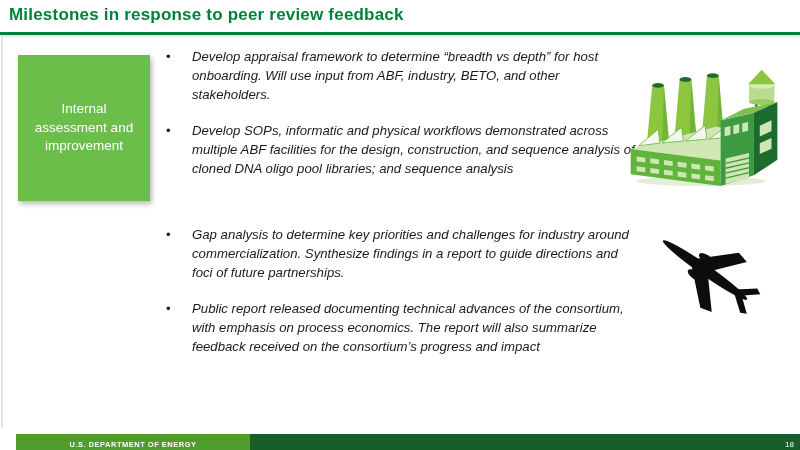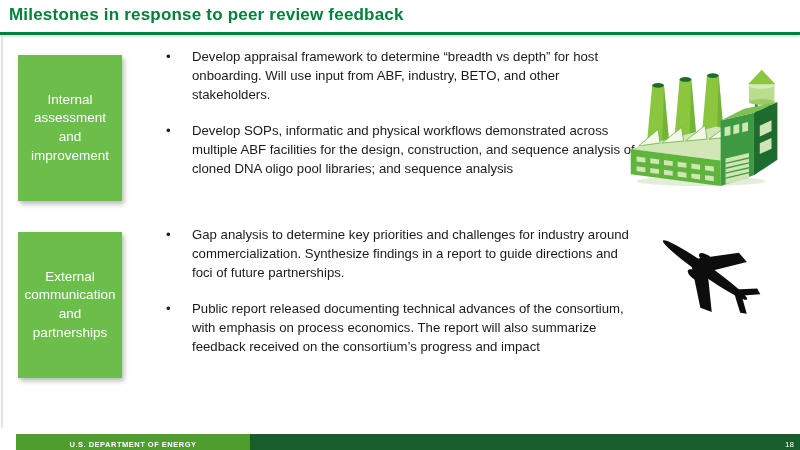--- a/index.html
+++ b/index.html
@@ -10,36 +10,36 @@
   .title{
     position:absolute;left:9px;top:5px;margin:0;
     font-size:17px;font-weight:700;color:#00813C;letter-spacing:0.2px;text-align:center;
   }
   .title-rule{
     position:absolute;left:0;top:32px;width:800px;height:3px;background:#00813C;
     box-shadow:0 2px 2px rgba(0,0,0,0.12);
   }
   .left-edge-line{position:absolute;left:1px;top:36px;width:2px;height:392px;background:#e0e7dc;}
   .label-box{
-    position:absolute;left:18px;width:104px;height:146px;background:#6CBE4A;color:#ffffff;
+    position:absolute;left:18px;width:132px;height:146px;background:#6CBE4A;color:#ffffff;
     display:flex;align-items:center;justify-content:center;text-align:center;
     font-size:13.5px;line-height:1.38;padding:0 8px;box-sizing:border-box;
     box-shadow:2px 3px 5px rgba(0,0,0,0.28);
   }
   .box1{top:55px;}
   .box2{top:232px;}
   .bullets{
     position:absolute;left:163px;width:477px;margin:0;padding:0;list-style:none;
     font-size:13.2px;line-height:19px;color:#1a1a1a;
   }
   .bullets1{top:47px;}
   .bullets2{top:225px;}
   .bullets li{display:flex;margin-bottom:17px;}
   .marker{width:26px;flex:none;padding-left:3px;}
-  .btext{flex:1;}
+  .btext{flex:1;font-style:italic;}
   .icon{position:absolute;}
   .factory{left:622px;top:56px;width:168px;height:132px;}
   .plane{left:628px;top:214px;width:158px;height:112px;}
   .footer{position:absolute;left:16px;bottom:0;width:800px;height:16px;background:#175F2A;color:#fff;}
   .footer-left{
     position:absolute;left:0;top:0;width:234px;height:20px;background:#4F9D2D;
     display:flex;align-items:center;justify-content:center;
     font-size:7.5px;font-weight:700;letter-spacing:0.5px;
   }
   .footer-office{
@@ -67,23 +67,20 @@
     <li>
       <span class="marker">•</span>
       <span class="btext">Develop appraisal framework to determine “breadth vs depth” for host onboarding. Will use input from ABF, industry, BETO, and other stakeholders.</span>
     </li>
     <li>
       <span class="marker">•</span>
       <span class="btext">Develop SOPs, informatic and physical workflows demonstrated across multiple ABF facilities for the design, construction, and sequence analysis of cloned DNA oligo pool libraries; and sequence analysis</span>
     </li>
   </ul>
 
-  <div class="label-box box2">
-    <span>External communication and partnerships</span>
-  </div>
 
   <ul class="bullets bullets2">
     <li>
       <span class="marker">•</span>
       <span class="btext">Gap analysis to determine key priorities and challenges for industry around commercialization. Synthesize findings in a report to guide directions and foci of future partnerships.</span>
     </li>
     <li>
       <span class="marker">•</span>
       <span class="btext">Public report released documenting technical advances of the consortium, with emphasis on process economics. The report will also summarize feedback received on the consortium’s progress and impact</span>
     </li>

